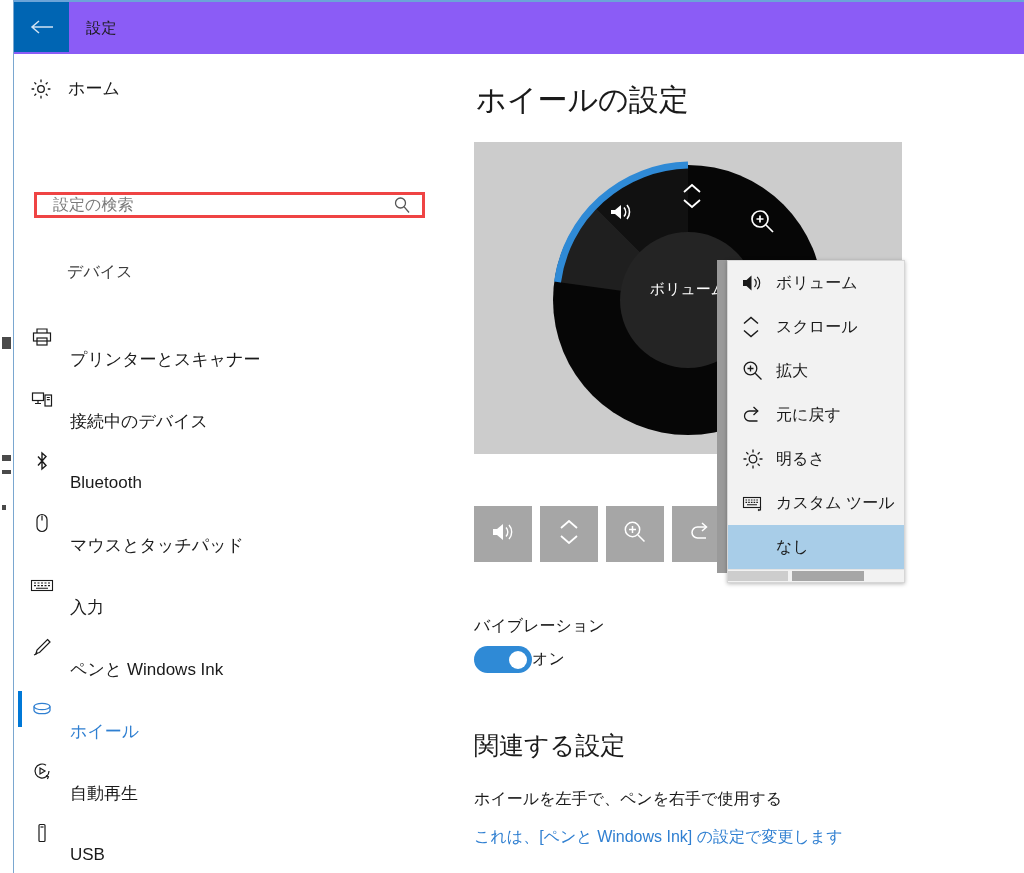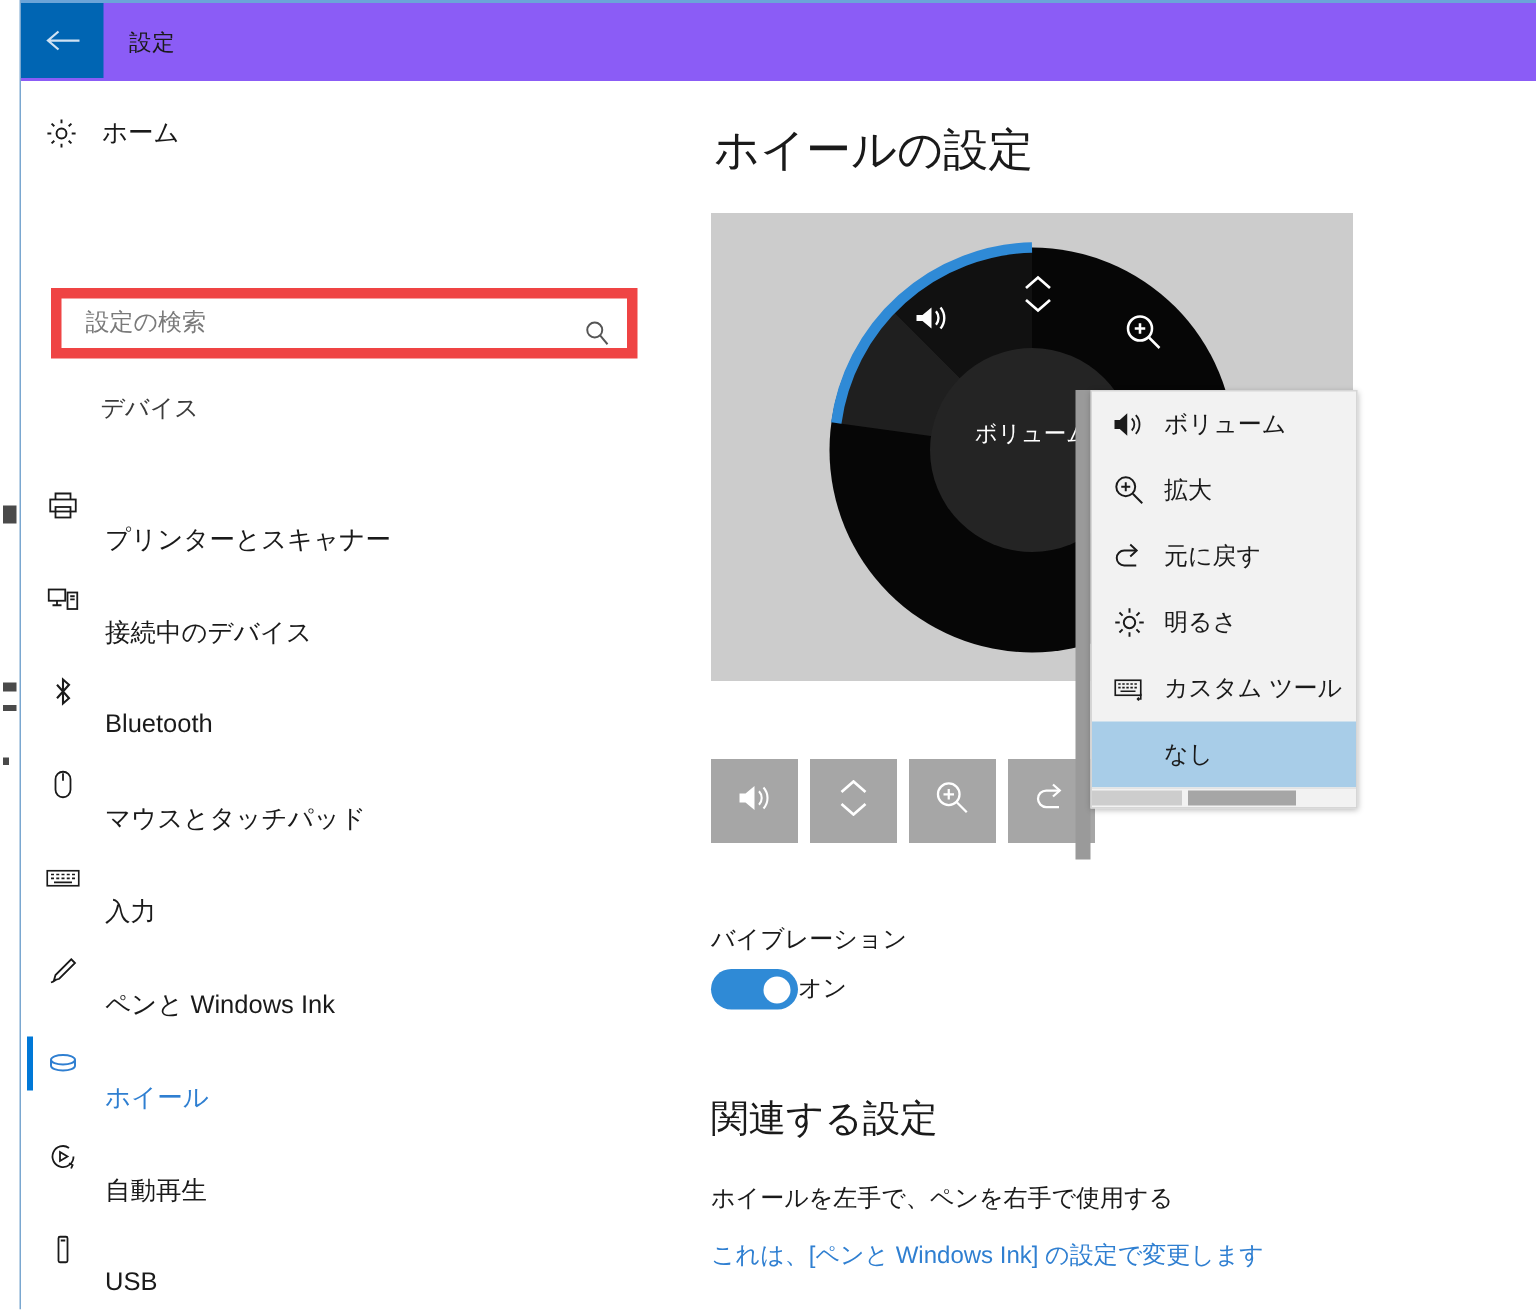--- a/index.html
+++ b/index.html
@@ -116,26 +116,26 @@
   }
   .home-row .lbl {
     font-size: 17px;
     color: #1a1a1a;
   }
   .searchbox {
     position: absolute;
     left: 20px;
     top: 138px;
     width: 391px;
-    height: 47px;
-    border: 7px solid #ef4444;
+    height: 26px;
+    border: 3px solid #ef4444;
     box-sizing: border-box;
     background: #ffffff;
     display: flex;
-    align-items: flex-end;
+    align-items: flex-start;
     cursor: text;
   }
   .searchbox input {
     border: 0;
     outline: 0;
     background: transparent;
     font-family: "Liberation Sans", "DejaVu Sans", sans-serif;
     font-size: 16px;
     color: #1a1a1a;
     flex: 1;
@@ -668,20 +668,31 @@
             <path d="M1 7h3.5l5-4.5v15L4.5 13H1z" fill="#1a1a1a"></path>
             <g fill="none" stroke="#1a1a1a" stroke-width="1.2">
               <path d="M12.5 6a5.5 5.5 0 0 1 0 8"></path>
               <path d="M15.2 3.8a9 9 0 0 1 0 12.4"></path>
             </g>
           </svg>
         </span>
         <span class="lbl">ボリューム</span>
       </div>
 
+      <div class="dd-item">
+        <span class="ico">
+          <svg width="18" height="22" viewBox="0 0 18 22">
+            <g fill="none" stroke="#1a1a1a" stroke-width="1.5">
+              <path d="M2 7.5 L9 1.5 L16 7.5"></path>
+              <path d="M2 14.5 L9 20.5 L16 14.5"></path>
+            </g>
+          </svg>
+        </span>
+        <span class="lbl">スクロール</span>
+      </div>
 
       <div class="dd-item">
         <span class="ico">
           <svg width="22" height="22" viewBox="0 0 22 22">
             <g fill="none" stroke="#1a1a1a" stroke-width="1.3">
               <circle cx="8.5" cy="8.5" r="6.3"></circle>
               <path d="M5.5 8.5h6M8.5 5.5v6"></path>
               <path d="M13.2 13.2 L19.5 19.5"></path>
             </g>
           </svg>

